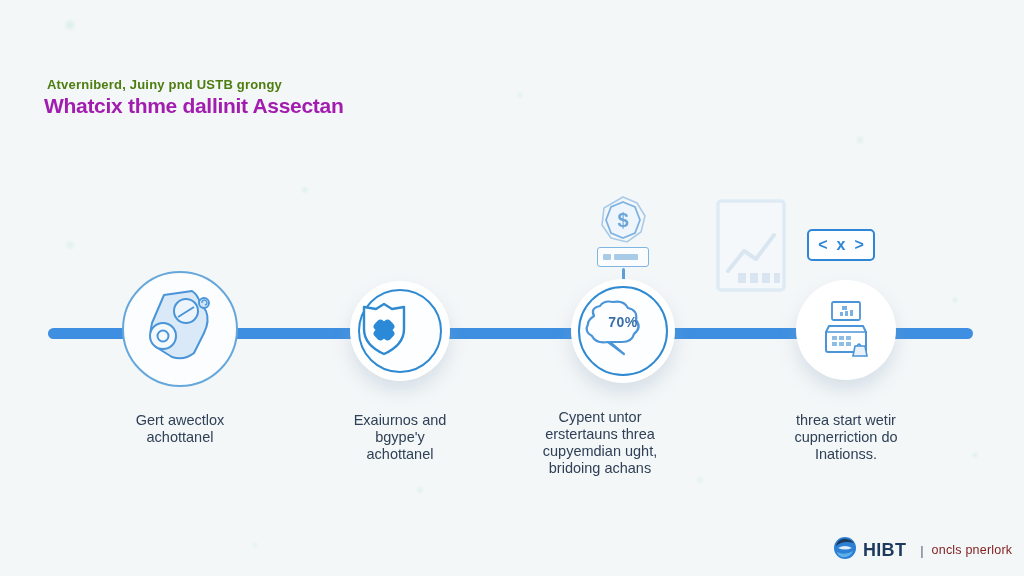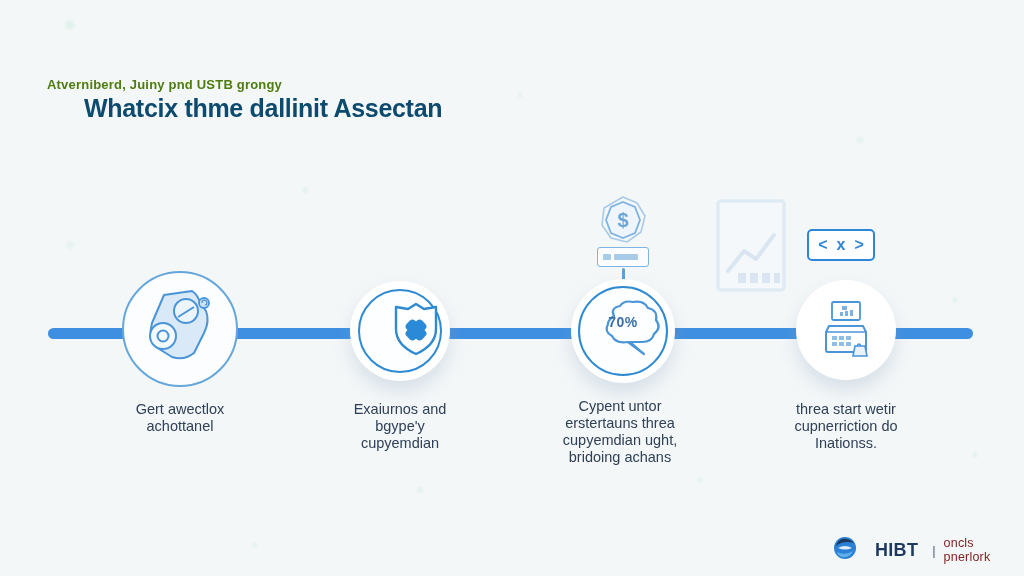--- a/index.html
+++ b/index.html
@@ -23,23 +23,22 @@
   .abs { position: absolute; }
 
   
   .subtitle {
     left: 47px; top: 77px;
     font-size: 13px; font-weight: 700; letter-spacing: .2px;
     color: #4d7c0f;
   }
   .title {
     left: 44px; top: 94px;
-    font-size: 25px; font-weight: 700; letter-spacing: -.3px;
-    color: #0c4a6e;
-    margin-left: 40px;
+    font-size: 21px; font-weight: 700; letter-spacing: -.3px;
+    color: #a21caf;
   }
 
   
   .timeline {
     left: 48px; top: 328px; width: 925px; height: 11px;
     background: #3e8fe1; border-radius: 6px;
   }
 
   
   .node { border-radius: 50%; display: flex; align-items: center; justify-content: center; }
@@ -48,44 +47,45 @@
     background: #fbfdff; border: 2px solid #66a7db;
   }
   .disk {
     background: #ffffff;
     box-shadow: 0 10px 18px rgba(140,165,190,.28);
   }
   .ring {
     border-radius: 50%;
     border: 2.5px solid #2f8ad2;
     background: #fdfeff;
-    display: flex; align-items: center; justify-content: flex-end;
+    display: flex; align-items: center; justify-content: flex-start;
     position: relative;
   }
   .node-2 { left: 350px; top: 281px; width: 100px; height: 100px; }
   .node-2 .ring { width: 84px; height: 84px; }
   .node-3 { left: 571px; top: 279px; width: 104px; height: 104px; }
   .node-3 .ring { width: 90px; height: 90px; }
   .node-4 { left: 796px; top: 280px; width: 100px; height: 100px; }
 
   .bubble-text {
     position: absolute; left: 0; top: 26px; width: 100%;
     text-align: center; font-size: 14px; font-weight: 700; color: #3a6ea8;
     letter-spacing: .5px;
   }
 
   
   .step-label {
     white-space: pre-line; text-align: center;
     font-size: 14.5px; font-weight: 500; line-height: 1.18;
     color: #2f4057;
+    margin-top: 11px;
   }
   .label-1 { left: 80px;  top: 401px; width: 200px; }
   .label-2 { left: 300px; top: 401px; width: 200px; }
-  .label-3 { left: 520px; top: 398px; width: 200px; }
+  .label-3 { left: 500px; top: 398px; width: 200px; }
   .label-4 { left: 746px; top: 401px; width: 200px; }
 
   
   .badge { left: 597px; top: 194px; }
   .tag {
     left: 597px; top: 247px; width: 52px; height: 20px;
     border: 1.5px solid #7fb5e2; border-radius: 3px; background: #fafcfe;
     display: flex; align-items: center; gap: 3px; padding: 0 5px;
   }
   .tag .bar { height: 6px; border-radius: 1px; background: #a8cbe8; }
@@ -102,21 +102,21 @@
     left: 807px; top: 229px; width: 68px; height: 32px;
     background: #fdfeff; border: 2px solid #2f86d6; border-radius: 5px;
     display: flex; align-items: center; justify-content: center; gap: 9px;
     color: #2f86d6; font-weight: 700; font-size: 16px;
   }
   .arrows-box span { line-height: 1; }
 
   
   .footer { left: 833px; top: 536px; display: flex; align-items: center; }
   .brand {
-    margin-left: 18px;
+    margin-left: 6px;
     font-size: 18px; font-weight: 700; letter-spacing: .3px; color: #1d3a5e;
   }
   .footer-divider { margin-left: 14px; font-size: 13px; color: #51637c; }
   .tagline { margin-left: 8px; font-size: 12.5px; font-weight: 500; color: #7f1d1d; letter-spacing: .2px; }
 </style>
 </head>
 <body>
 
 <div class="abs subtitle">Atverniberd, Juiny pnd USTB grongy</div>
 <div class="abs title">Whatcix thme dallinit Assectan</div>
@@ -214,21 +214,21 @@
       <path d="M38 48 L48 48 L50 58 L36 58 Z" fill="#eaf3fb" stroke="#4a94d8" stroke-width="1.6"></path>
       <path d="M40 48 q2 -4 4 0" fill="none" stroke="#4a94d8" stroke-width="1.4"></path>
     </svg>
   </span>
 </div>
 
 <div class="abs step-label label-1">Gert awectlox
 achottanel</div>
 <div class="abs step-label label-2">Exaiurnos and
 bgype'y
-cupyemdian</div>
+achottanel</div>
 <div class="abs step-label label-3">Cypent untor
 erstertauns threa
 cupyemdian ught,
 bridoing achans</div>
 <div class="abs step-label label-4">threa start wetir
 cupnerriction do
 Inationss.</div>
 
 <div class="abs footer">
   <span>

